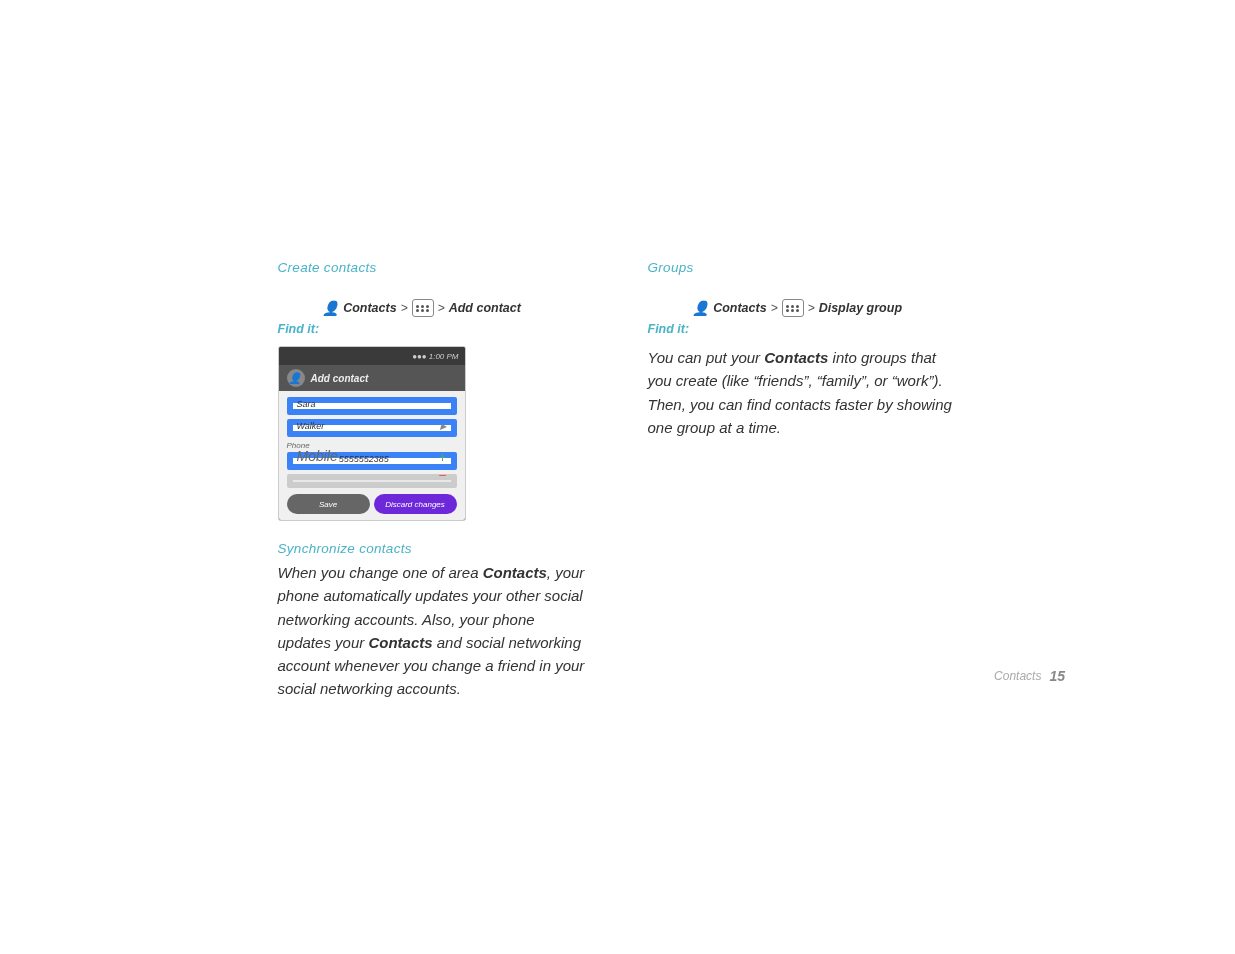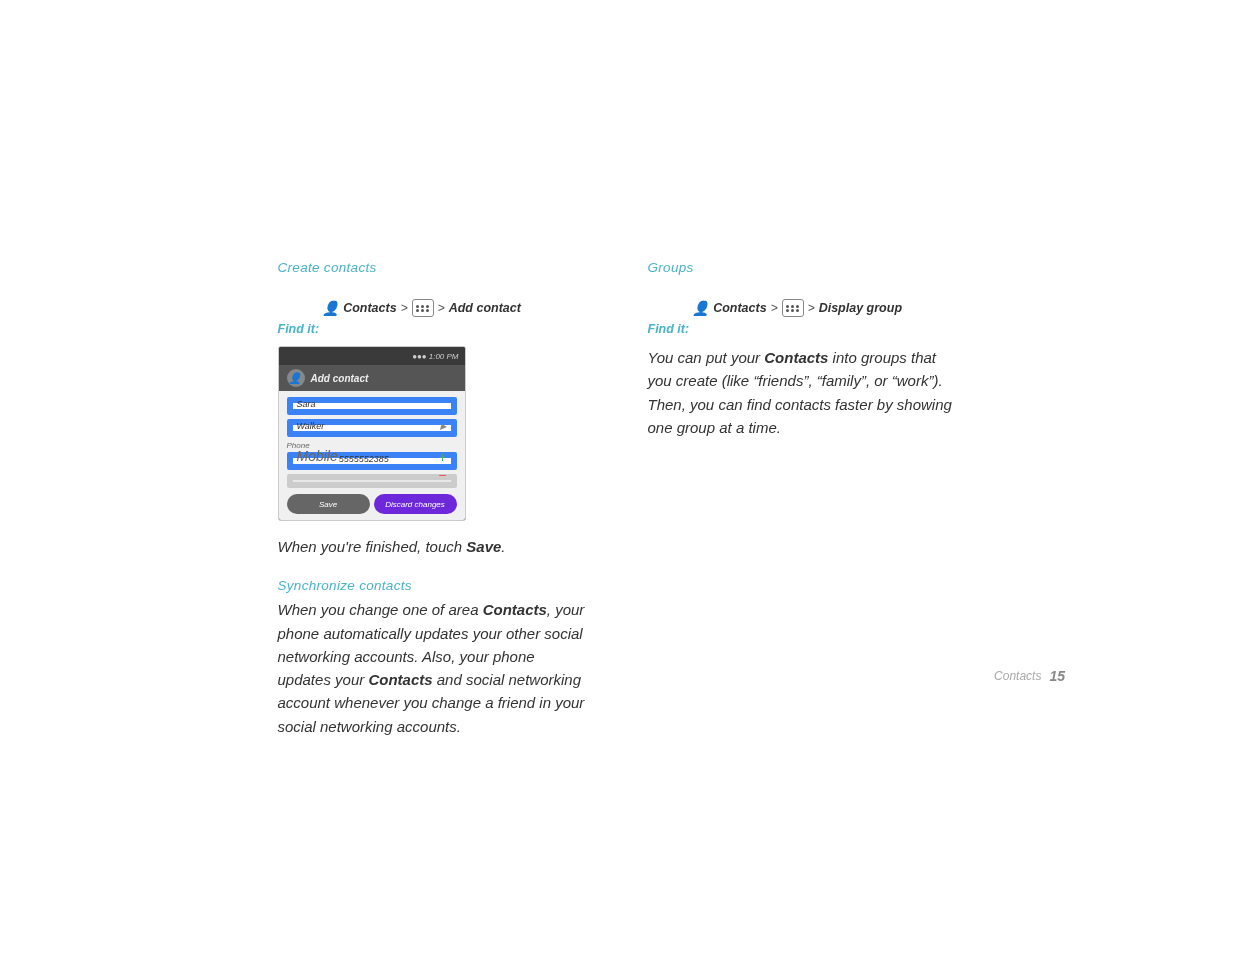--- a/index.html
+++ b/index.html
@@ -332,23 +332,20 @@
             <div class="phone-input-row" style="background:#e8e8e8;border-color:#ccc;height:14px;">
               <span class="phone-input-minus">−</span>
             </div>
             <div class="phone-buttons-row">
               <div class="phone-btn phone-btn-save">Save</div>
               <div class="phone-btn phone-btn-discard">Discard changes</div>
             </div>
           </div>
         </div>
 
-        <p class="body-text">
-          <span>When you're finished, touch </span><span class="bold-text">Save</span><span>.</span>
-        </p>
       </div>
 
       <div class="section-gap">
         <div class="section-title">Synchronize contacts</div>
         <p class="body-text">
           <span>When you change one of area </span><span class="bold-text">Contacts</span><span>, your phone automatically updates your other social networking accounts. Also, your phone updates your </span><span class="bold-text">Contacts</span><span> and social networking account whenever you change a friend in your social networking accounts.</span>
         </p>
       </div>
 
     </div>

